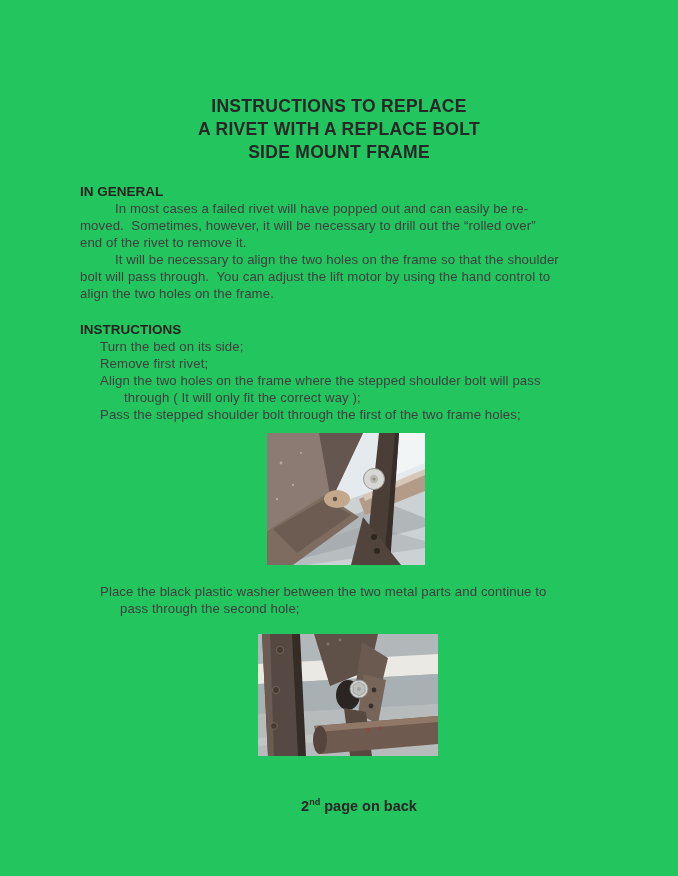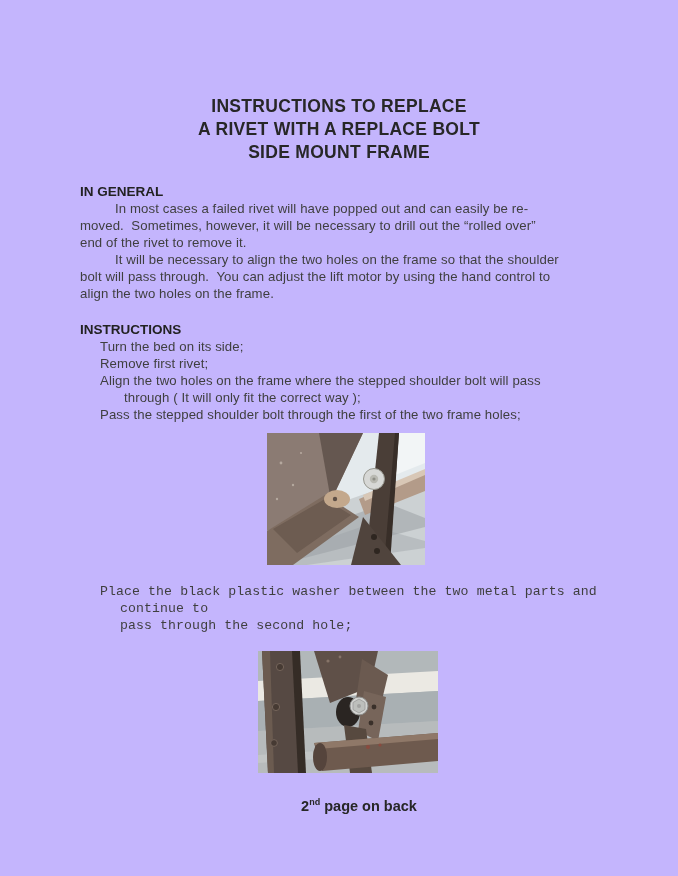--- a/index.html
+++ b/index.html
@@ -1,18 +1,18 @@
 <!DOCTYPE html>
 <html style="--ink: #3f3f3f; --heading-ink: #222222; --title-ink: #272727; --p1-sky: #e4eaed; --p1-concrete: #ccd1d3; --p1-concrete-shadow: #9aa1a4; --p1-plate: #8b7b73; --p1-plate-dark: #655750; --p1-wing: #7e6c60; --p1-bar: #4a3e37; --p1-washer-tan: #c3a88c; --p1-rod: #b39b89; --p1-bolt-silver: #d7d8d6; --p2-bg: #b2b8ba; --p2-band-white: #ebe9e3; --p2-band-gray: #a9b0b3; --p2-bar: #564943; --p2-bar-edge: #352c26; --p2-bracket: #5f5048; --p2-plate: #77655a; --p2-washer-black: #2a2522; --p2-bolt-silver: #d2d3d1; --p2-tube: #6e5a4e; --p2-tube-hi: #8f7868;"><head>
 <meta charset="utf-8">
 <style>
   * { margin:0; padding:0; box-sizing:border-box; }
   html,body { background:#ffffff; }
   .page {
-    width:678px; height:876px; background:#c4b5fd; position:relative;
+    width:678px; height:876px; background:#22c55e; position:relative;
     font-family:"Liberation Sans", sans-serif; color:var(--ink,#3f3f3f);
     overflow:hidden;
   }
   .title-block {
     padding-top:95px; text-align:center;
     font-size:17.5px; line-height:23px; font-weight:bold;
     color:var(--title-ink,#272727); letter-spacing:0.3px;
   }
   .content { margin:0 70px 0 80px; }
   .section-heading {
@@ -23,21 +23,21 @@
     font-size:13.2px; line-height:17px; letter-spacing:0.1px;
     white-space:pre-wrap; text-indent:35px;
   }
   .instr-item {
     font-size:13.2px; line-height:17px; letter-spacing:0.1px;
     white-space:pre-wrap; padding-left:44px; text-indent:-24px;
   }
   .washer-note {
     margin-top:18px;
     font-size:13.2px; line-height:17px; letter-spacing:0.1px;
-    white-space:pre-wrap; padding-left:40px; text-indent:-20px;font-family:Liberation Mono, monospace;
+    white-space:pre-wrap; padding-left:40px; text-indent:-20px;
   }
   .photo { display:block; }
   .photo-1 { margin:10px 0 0 187px; width:158px; height:132px; }
   .photo-2 { margin:17px 0 0 178px; width:180px; height:122px; }
   .footer {
     position:absolute; left:0; right:0; top:797px; text-align:center;
     font-size:14.5px; font-weight:bold; color:var(--title-ink,#272727);margin-left:40px;
   }
   .footer sup { font-size:9px; vertical-align:super; }
 </style>

